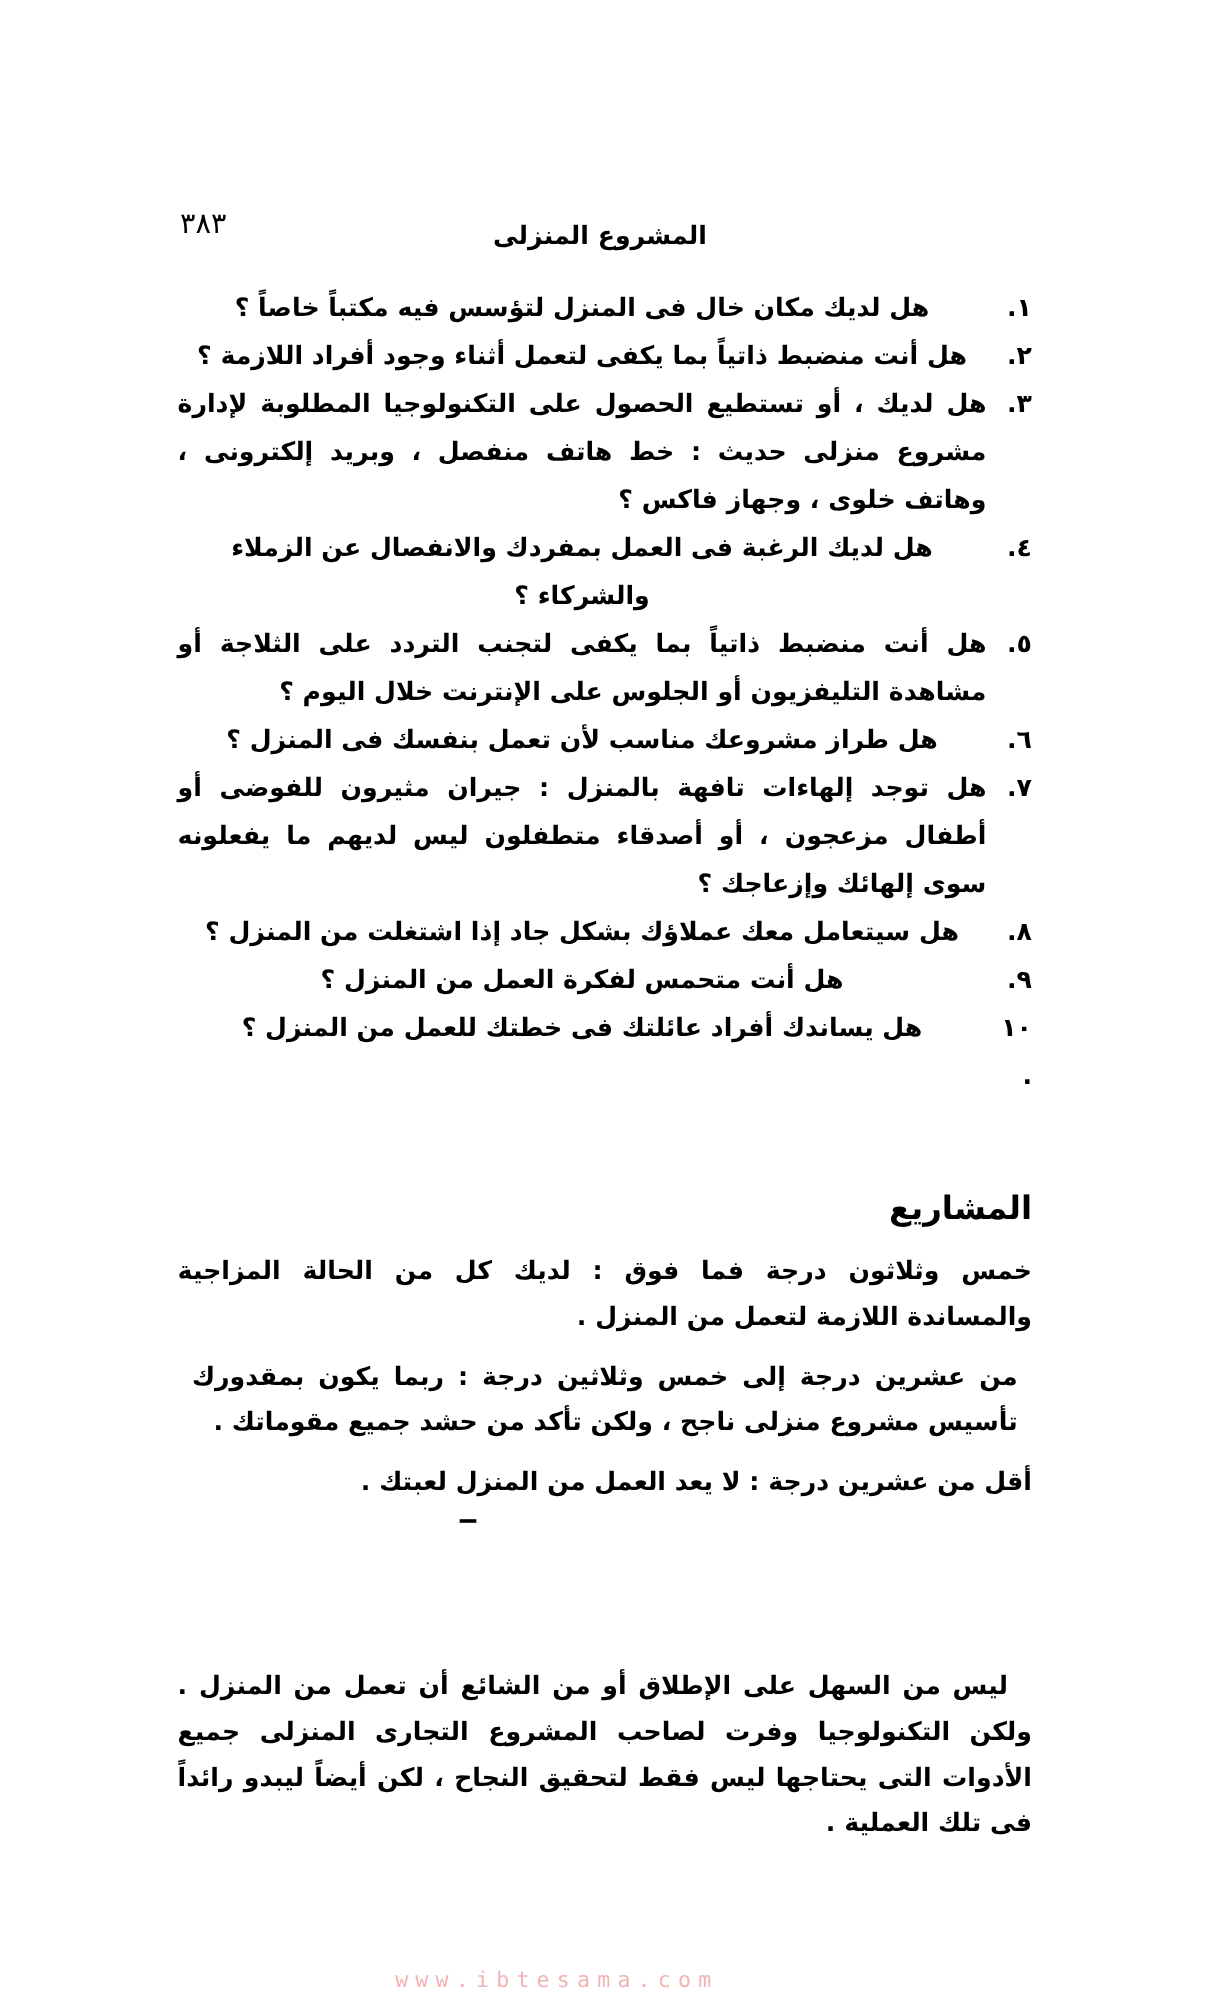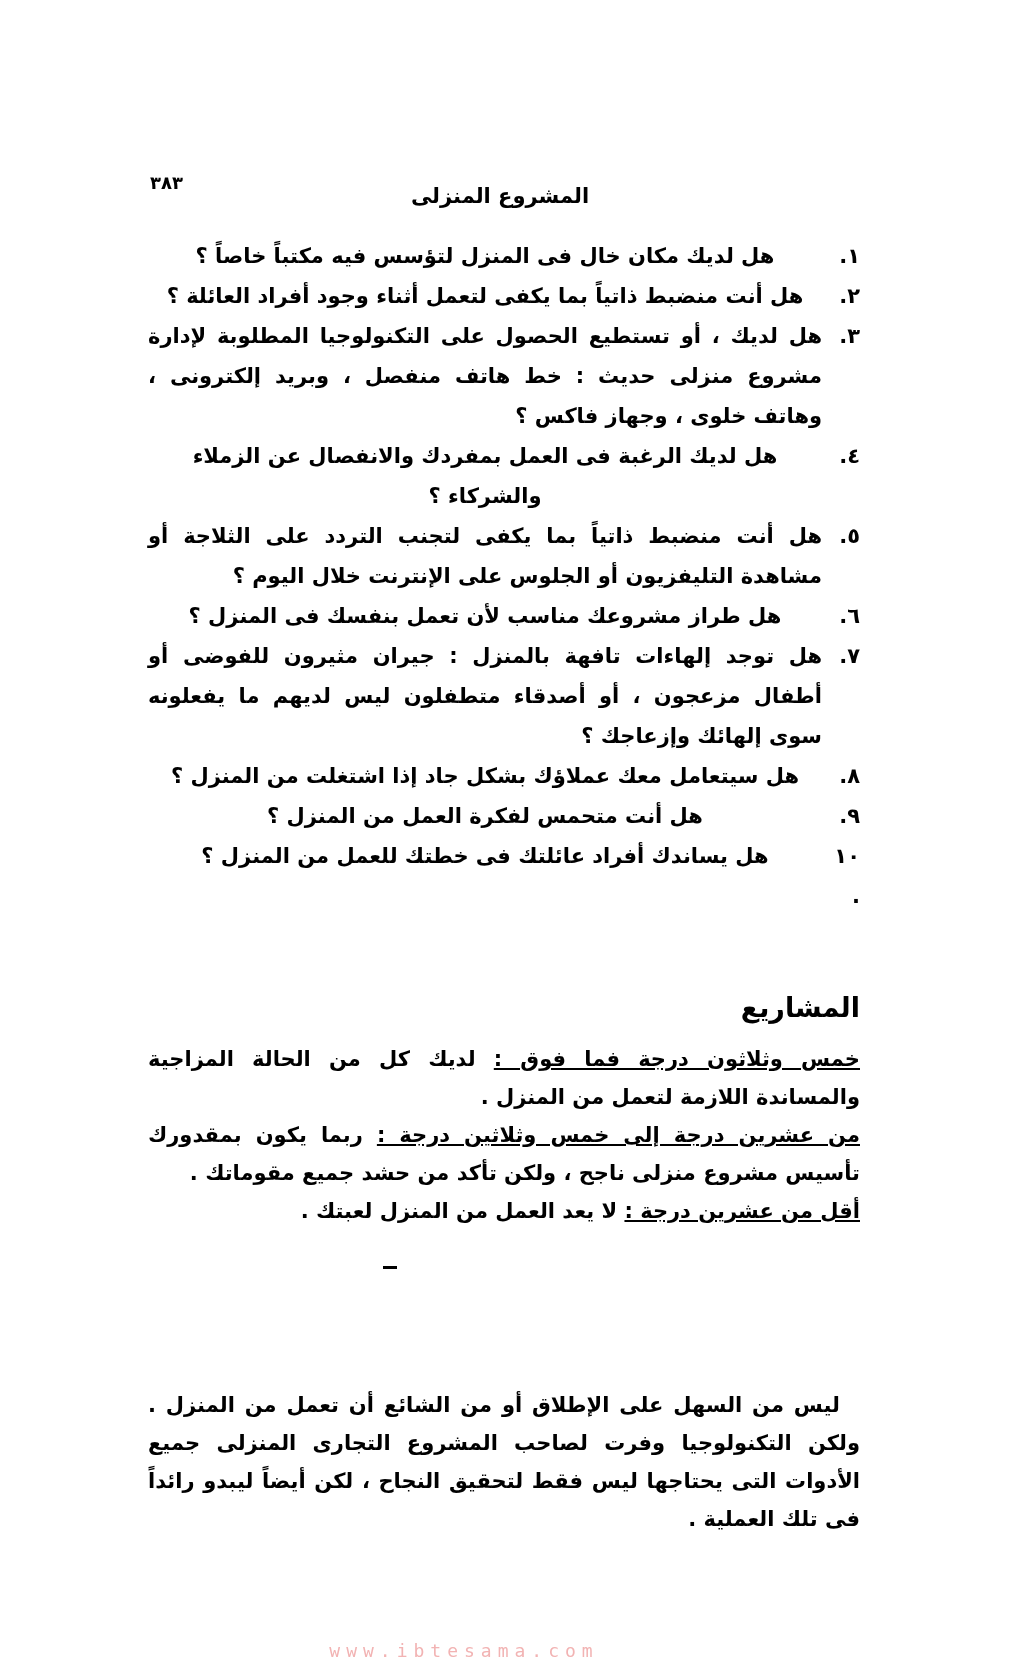--- a/index.html
+++ b/index.html
@@ -10,40 +10,40 @@
     .page { position: absolute; left: 0; top: 0; width: 1020px; height: 1680px; }
     .header {
       position: absolute; top: 172px; left: 150px; width: 700px; height: 30px;
       direction: rtl;
     }
     .running-title {
       position: absolute; left: 0; right: 0; text-align: center;
       font-size: 21px; font-weight: bold; margin-top: 12px;
     }
     .page-number {
-      position: absolute; left: 0; top: 0; font-size: 18px; font-weight: bold;
+      position: absolute; left: 0; top: 0; font-size: 24px; font-weight: normal;
       direction: rtl;
     }
     .content {
       position: absolute; left: 148px; width: 712px; direction: rtl; text-align: justify;
       font-weight: bold; font-size: 21px; line-height: 40px;
     }
     .questions { top: 236px; }
     .q-list { list-style: none; margin: 0; padding: 0; }
     .q-item { position: relative; padding-right: 38px; }
     .q-num { position: absolute; right: 0; top: 0; width: 36px; text-align: right; }
     .q-text { display: block; }
     .q-item.short .q-text { text-align: center; }
     .section-title {
       position: absolute; direction: rtl; right: 160px; font-weight: bold;
       font-size: 27px;
     }
     .eval-title { top: 970px; }
     .eval { top: 1040px; line-height: 38px; }
-    .eval-row .lead { font-weight: 900; letter-spacing: -0.5px; text-decoration: underline; }
+    .eval-row .lead { font-weight: 900; letter-spacing: -0.5px; }
     .eval-row .body { font-weight: bold; }
     .dash {
       position: absolute; top: 1266px; left: 383px; width: 14px; height: 3px; background: #000;
     }
     .boom-title { top: 1315px; }
     .boom { top: 1386px; line-height: 38px; }
     .watermark {
       position: absolute; top: 1640px; left: 0; width: 928px; text-align: center;
       font-family: "DejaVu Sans Mono", monospace; font-size: 18px; color: #f2b3b3;
       letter-spacing: 6px;
@@ -60,21 +60,21 @@
   </div>
 
   <div class="content questions">
     <ol class="q-list">
       <li class="q-item short">
         <span class="q-num">١.</span>
         <span class="q-text">هل لديك مكان خال فى المنزل لتؤسس فيه مكتباً خاصاً ؟</span>
       </li>
       <li class="q-item short">
         <span class="q-num">٢.</span>
-        <span class="q-text">هل أنت منضبط ذاتياً بما يكفى لتعمل أثناء وجود أفراد العائلة ؟</span>
+        <span class="q-text">هل أنت منضبط ذاتياً بما يكفى لتعمل أثناء وجود أفراد اللازمة ؟</span>
       </li>
       <li class="q-item">
         <span class="q-num">٣.</span>
         <span class="q-text">هل لديك ، أو تستطيع الحصول على التكنولوجيا المطلوبة لإدارة مشروع منزلى حديث : خط هاتف منفصل ، وبريد إلكترونى ، وهاتف خلوى ، وجهاز فاكس ؟</span>
       </li>
       <li class="q-item short">
         <span class="q-num">٤.</span>
         <span class="q-text">هل لديك الرغبة فى العمل بمفردك والانفصال عن الزملاء والشركاء ؟</span>
       </li>
       <li class="q-item">
@@ -103,21 +103,21 @@
       </li>
     </ol>
   </div>
 
   <h2 class="section-title eval-title">المشاريع</h2>
 
   <div class="content eval">
     <p class="eval-row" style="margin:0">
       <span class="lead">خمس وثلاثون درجة فما فوق :</span><span class="body"> لديك كل من الحالة المزاجية والمساندة اللازمة لتعمل من المنزل .</span>
     </p>
-    <p class="eval-row" style="margin:0">
+    <p class="eval-row" style="margin:12px">
       <span class="lead">من عشرين درجة إلى خمس وثلاثين درجة :</span><span class="body"> ربما يكون بمقدورك تأسيس مشروع منزلى ناجح ، ولكن تأكد من حشد جميع مقوماتك .</span>
     </p>
     <p class="eval-row" style="margin:0">
       <span class="lead">أقل من عشرين درجة :</span><span class="body"> لا يعد العمل من المنزل لعبتك .</span>
     </p>
   </div>
 
   <div class="dash"></div>
 
 

